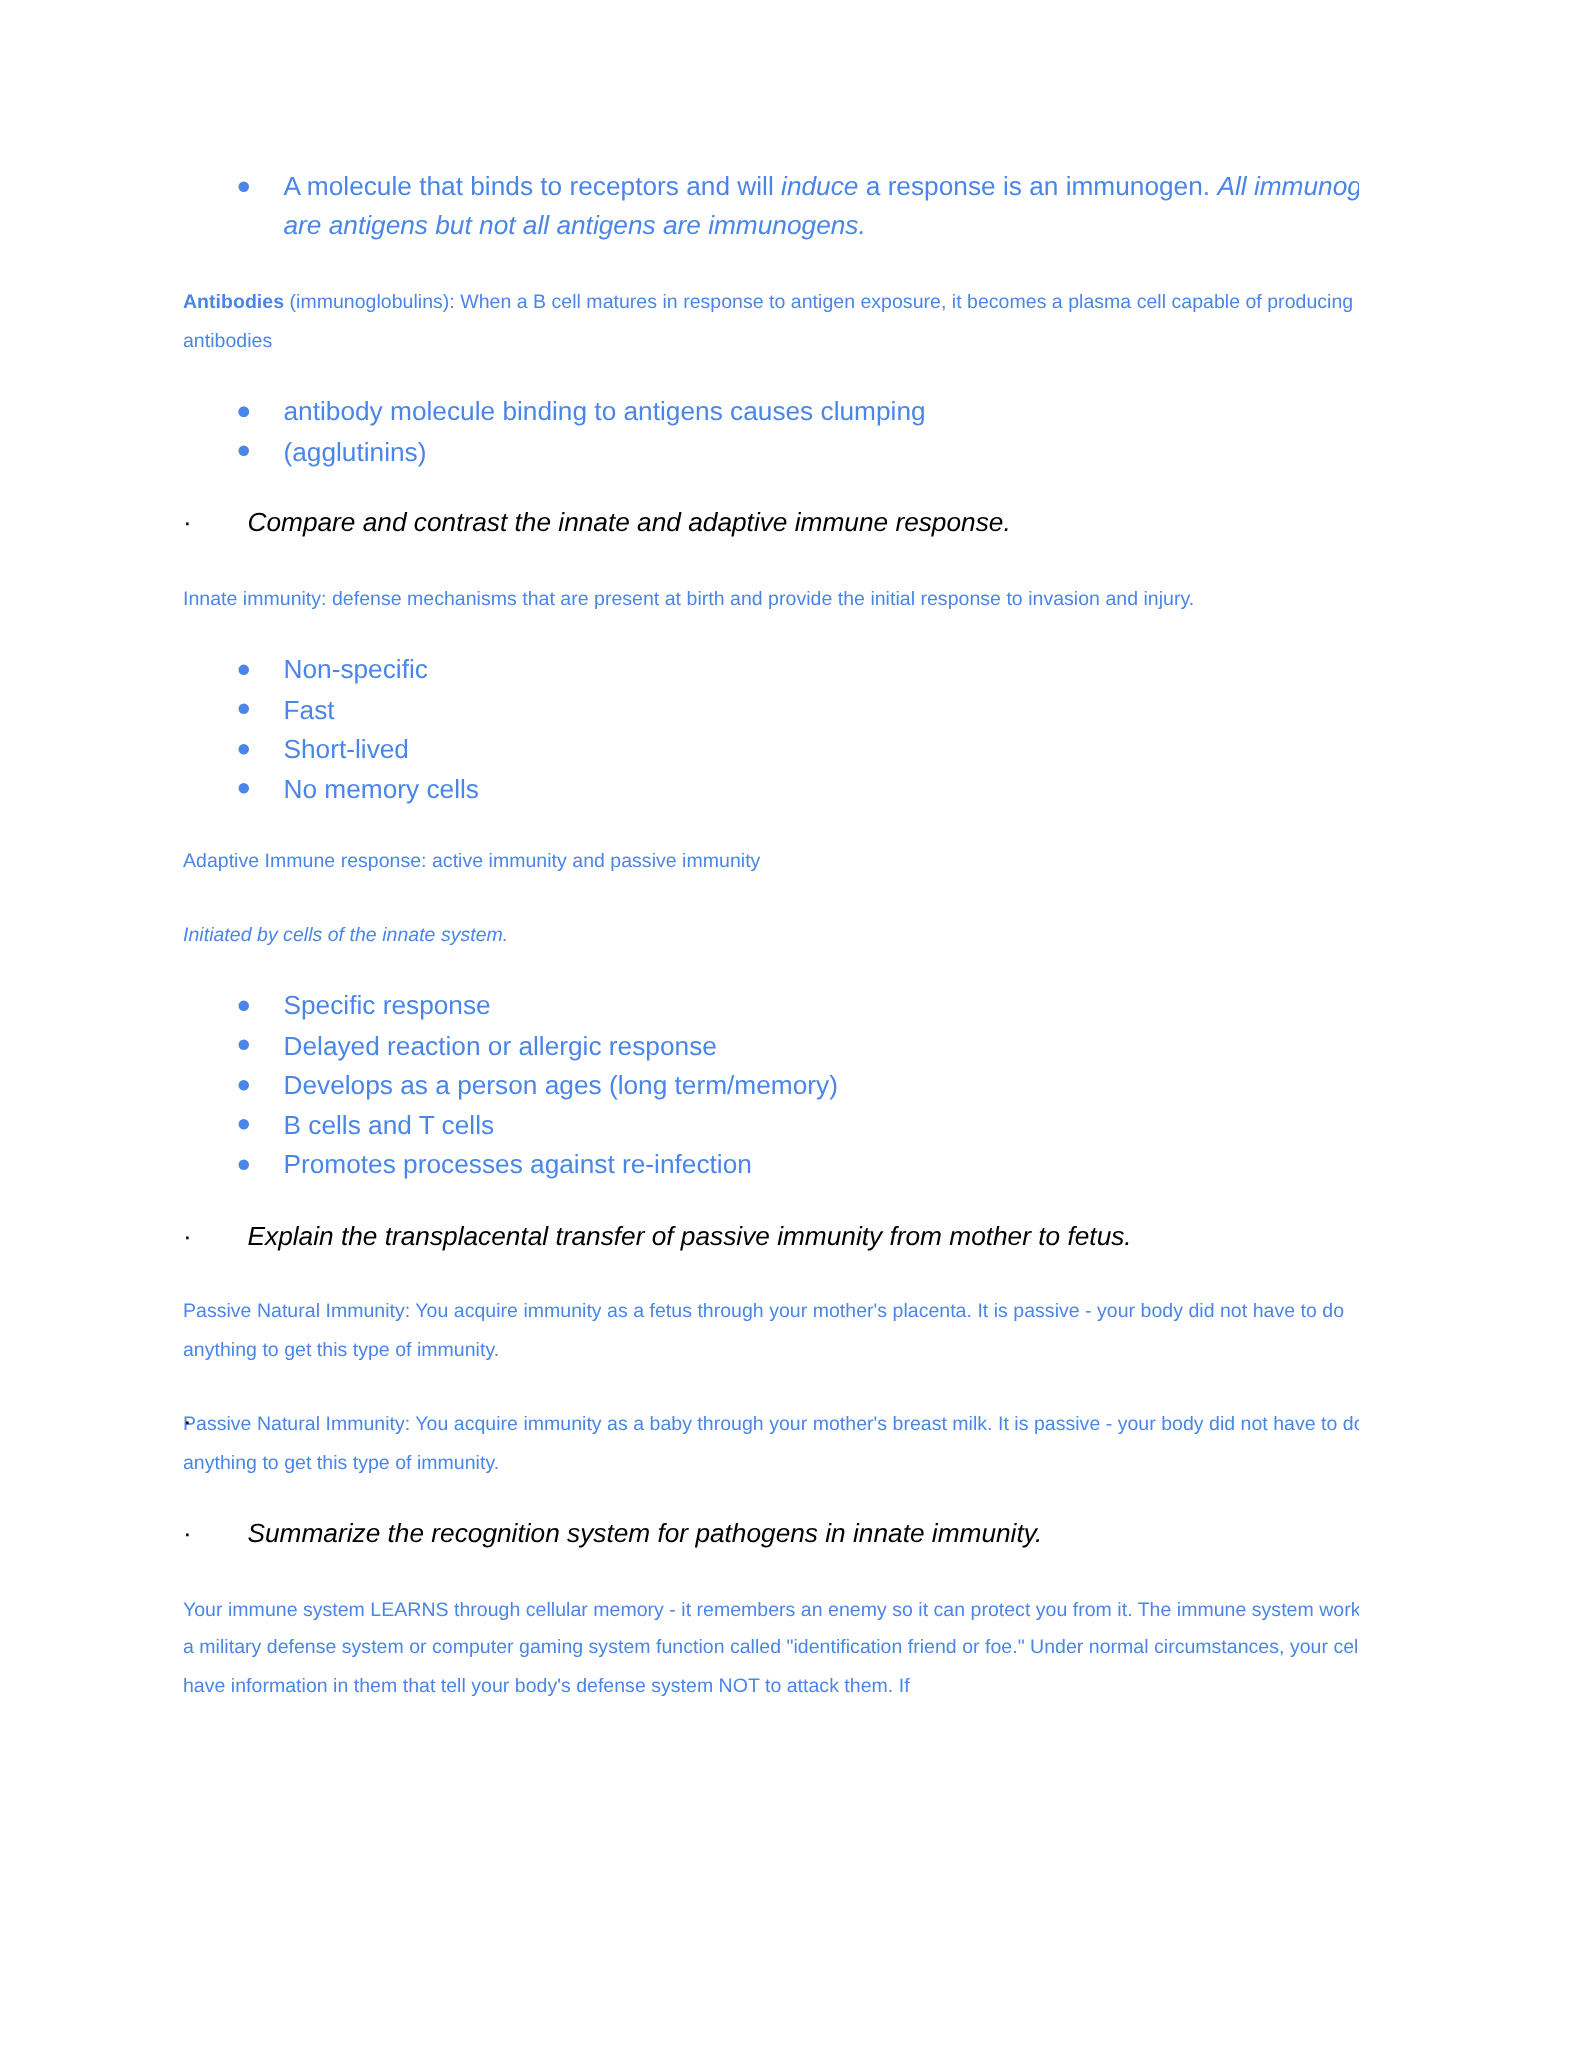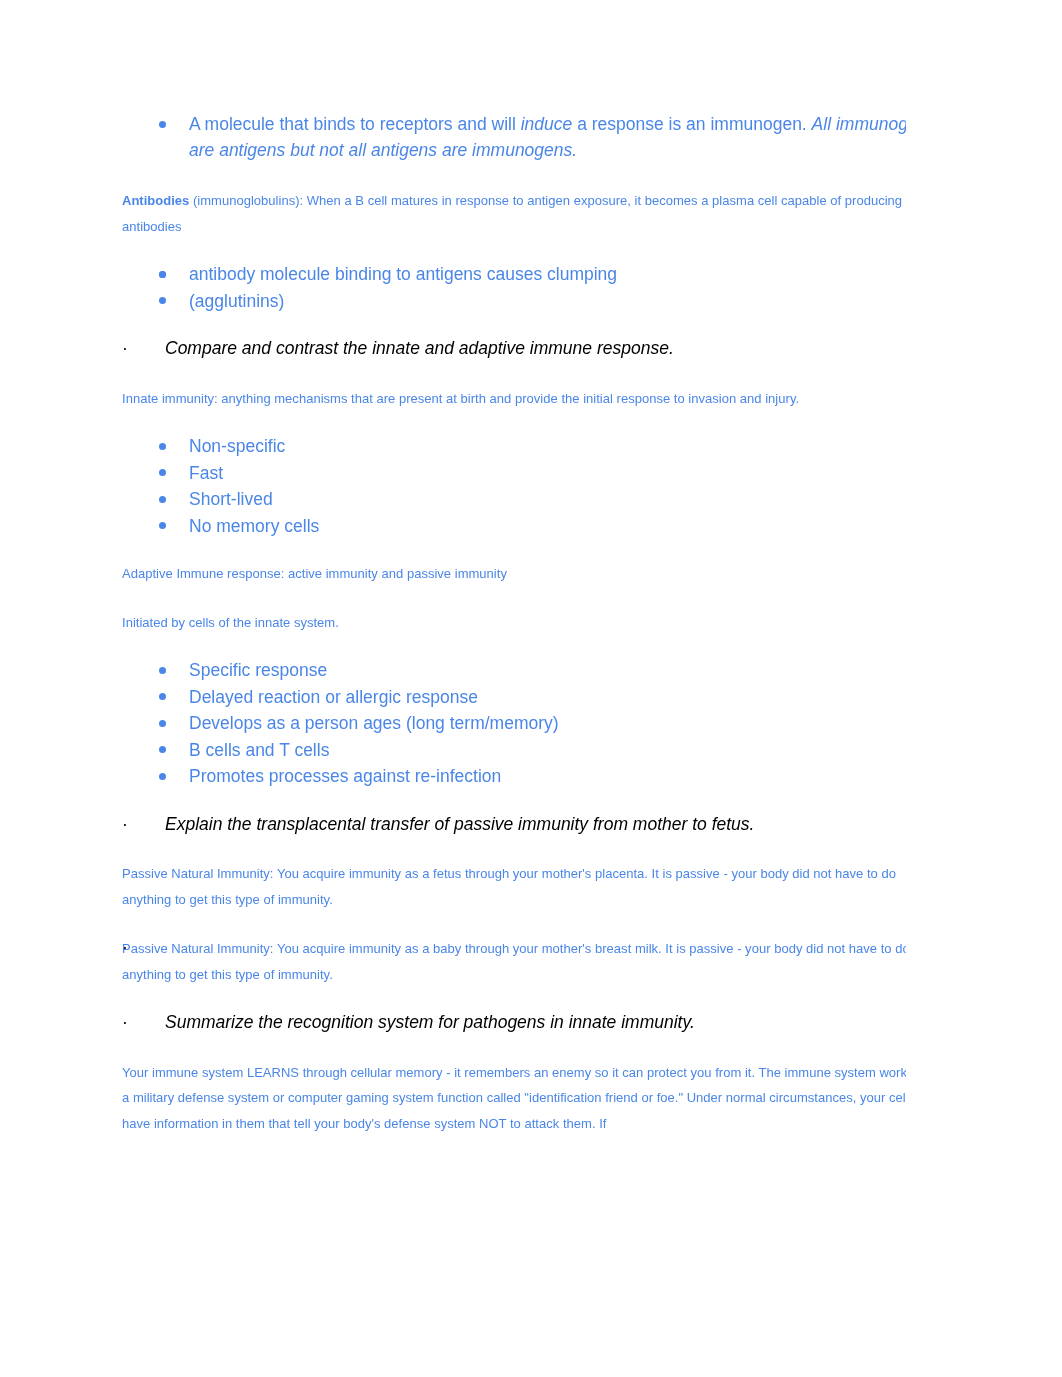--- a/index.html
+++ b/index.html
@@ -31,20 +31,21 @@
     color: #4a86e8;
     font-size: 13px;
     line-height: 25.5px;
     margin: 0 0 23px 0;
     letter-spacing: 0.02px;
   }
   .para b, .para .bold {
     font-weight: bold;
   }
   .para.italic-all {
+    font-style: italic;
   }
 
   
   .objective {
     position: relative;
     color: #000000;
     font-style: italic;
     font-size: 17.5px;
     line-height: 25.5px;
     margin: 0 0 24px 0;
@@ -129,21 +130,21 @@
         <span class="txt"> antibody molecule binding to antigens causes clumping</span>
       </li>
       <li>
         <span class="marker"><i></i></span>
         <span class="txt">(agglutinins)</span>
       </li>
     </ul>
 
     <p class="objective"><span class="dot">·</span><span>Compare and contrast the innate and adaptive immune response.</span></p>
 
-    <p class="para">Innate immunity: anything mechanisms that are present at birth and provide the initial response to invasion and injury.</p>
+    <p class="para">Innate immunity: defense mechanisms that are present at birth and provide the initial response to invasion and injury.</p>
 
     <ul class="blist">
       <li>
         <span class="marker"><i></i></span>
         <span class="txt">Non-specific</span>
       </li>
       <li>
         <span class="marker"><i></i></span>
         <span class="txt">Fast</span>
       </li>

